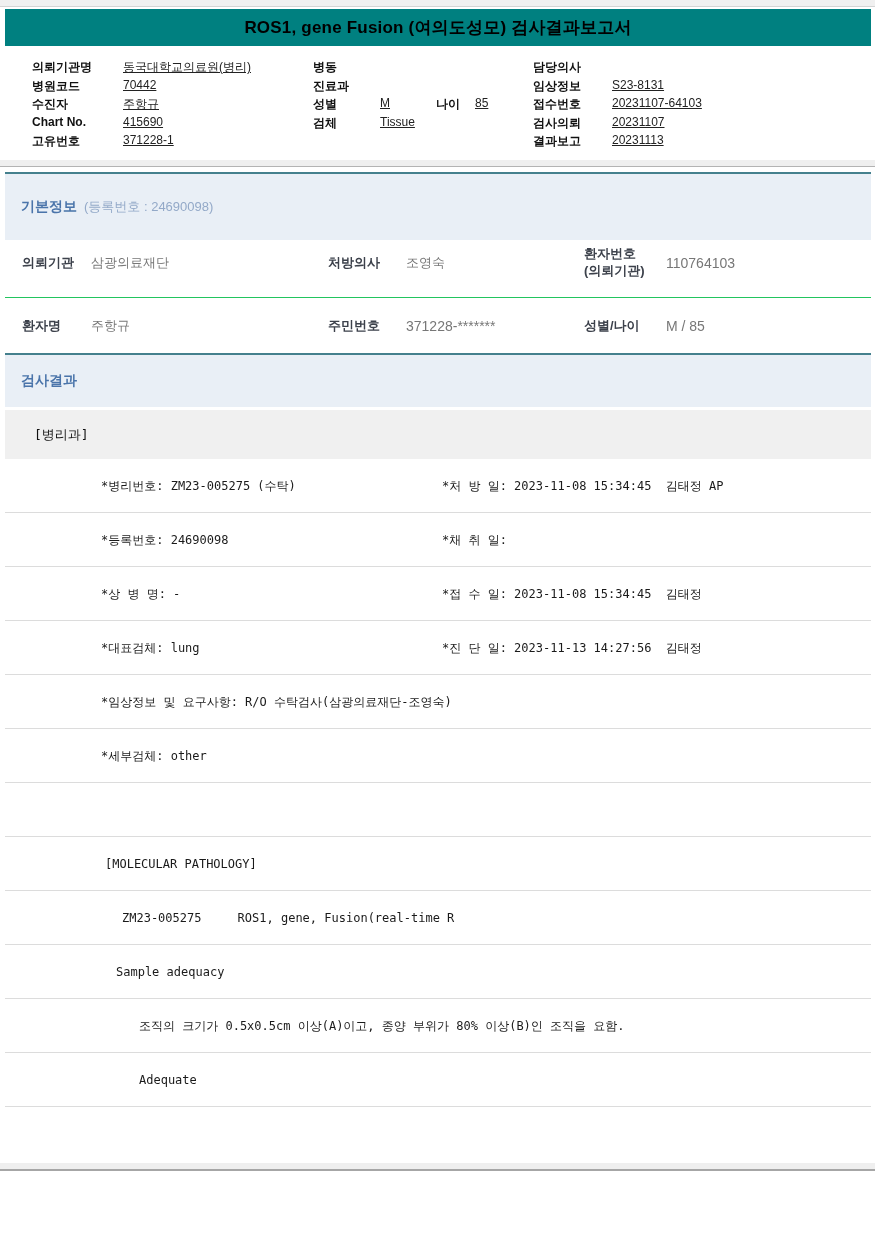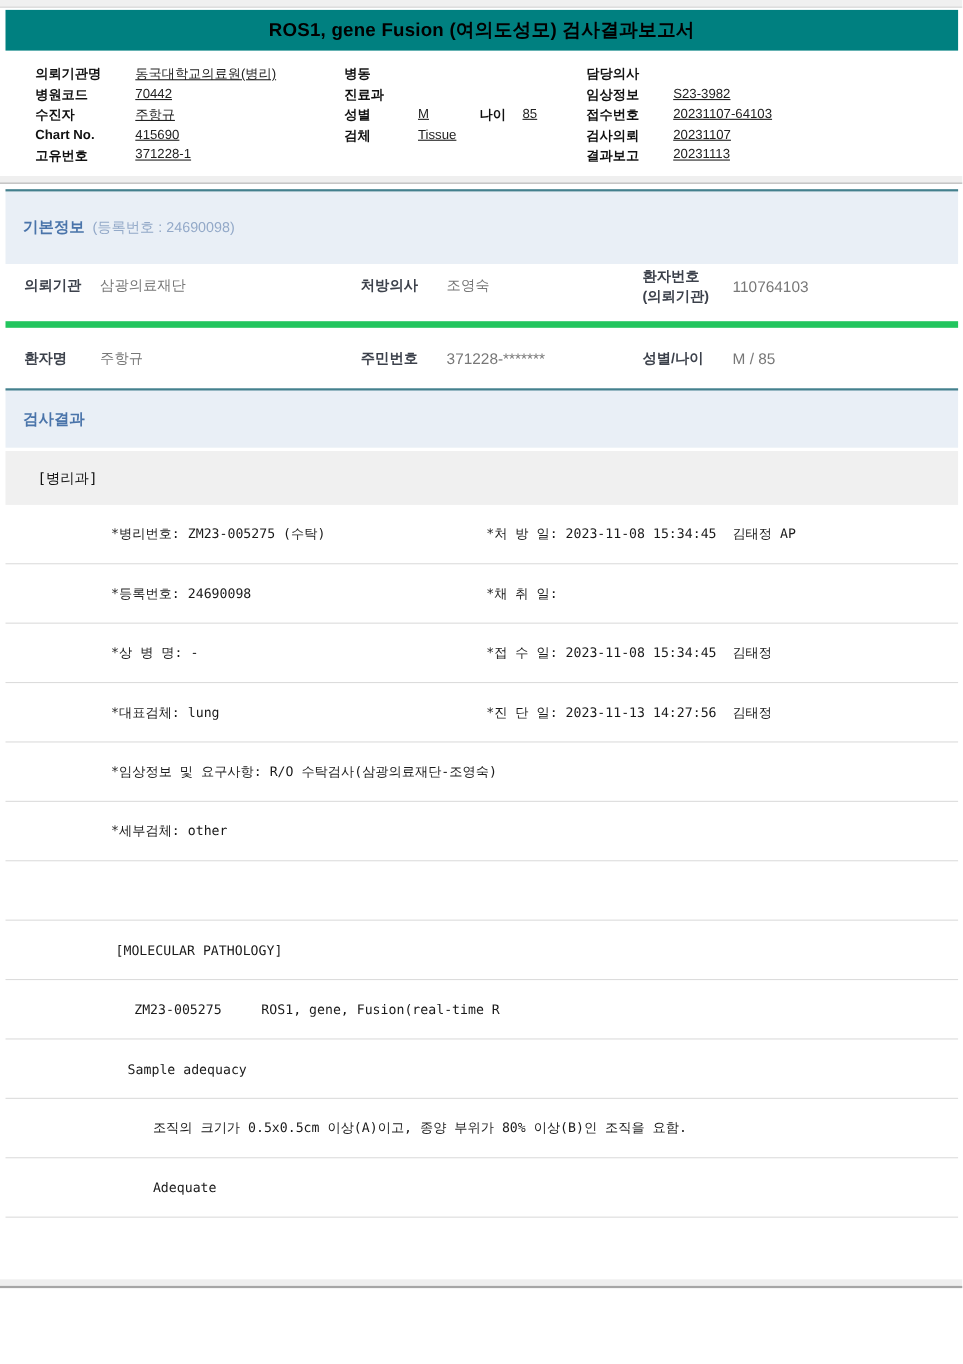--- a/index.html
+++ b/index.html
@@ -34,21 +34,21 @@
   
   .section-head { position:absolute; left:5px; width:866px; background:#e9eff6;
     border-top:2px solid #44808d; display:flex; align-items:center; padding-left:16px; }
   #basic-info-head { top:172px; height:68px; }
   #results-head { top:353px; height:54px; }
   .section-title { color:#4a74aa; font-weight:bold; font-size:14px; }
   .section-subtitle { color:#93a9c8; font-size:13px; margin-left:7px; }
 
   
   .info-row { position:absolute; left:5px; width:866px; }
-  #info-row1 { top:228px; height:70px; border-bottom:6px solid #22c55e; }
+  #info-row1 { top:228px; height:70px; border-bottom:1px solid #22c55e; }
   #info-row2 { top:298px; height:55px; }
   .if-label { position:absolute; top:50%; transform:translateY(-50%);
     font-weight:bold; font-size:13px; color:#3c414b; white-space:nowrap; }
   .if-value { position:absolute; top:50%; transform:translateY(-50%);
     font-size:13px; color:#777777; white-space:nowrap; }
   .c1l { left:17px; } .c1v { left:86px; }
   .c2l { left:323px; } .c2v { left:401px;text-align:right; }
   .c3l { left:579px; } .c3v { left:661px; }
   .two-line { line-height:1.35; }
   .rn { font-size:14px; }
@@ -98,21 +98,21 @@
   <span class="ph-label phm-l r2">성별</span>
   <span class="ph-value phm-v r2">M</span>
   <span class="ph-label pha-l r2">나이</span>
   <span class="ph-value pha-v r2">85</span>
   <span class="ph-label phm-l r3">검체</span>
   <span class="ph-value phm-v r3">Tissue</span>
 
   <span class="ph-label phr-l r0">담당의사</span>
   <span class="ph-value phr-v r0"></span>
   <span class="ph-label phr-l r1">임상정보</span>
-  <span class="ph-value phr-v r1">S23-3982</span>
+  <span class="ph-value phr-v r1">S23-8131</span>
   <span class="ph-label phr-l r2">접수번호</span>
   <span class="ph-value phr-v r2">20231107-64103</span>
   <span class="ph-label phr-l r3">검사의뢰</span>
   <span class="ph-value phr-v r3">20231107</span>
   <span class="ph-label phr-l r4">결과보고</span>
   <span class="ph-value phr-v r4">20231113</span>
 </div>
 
 <div class="header-end-strip"></div>
 

